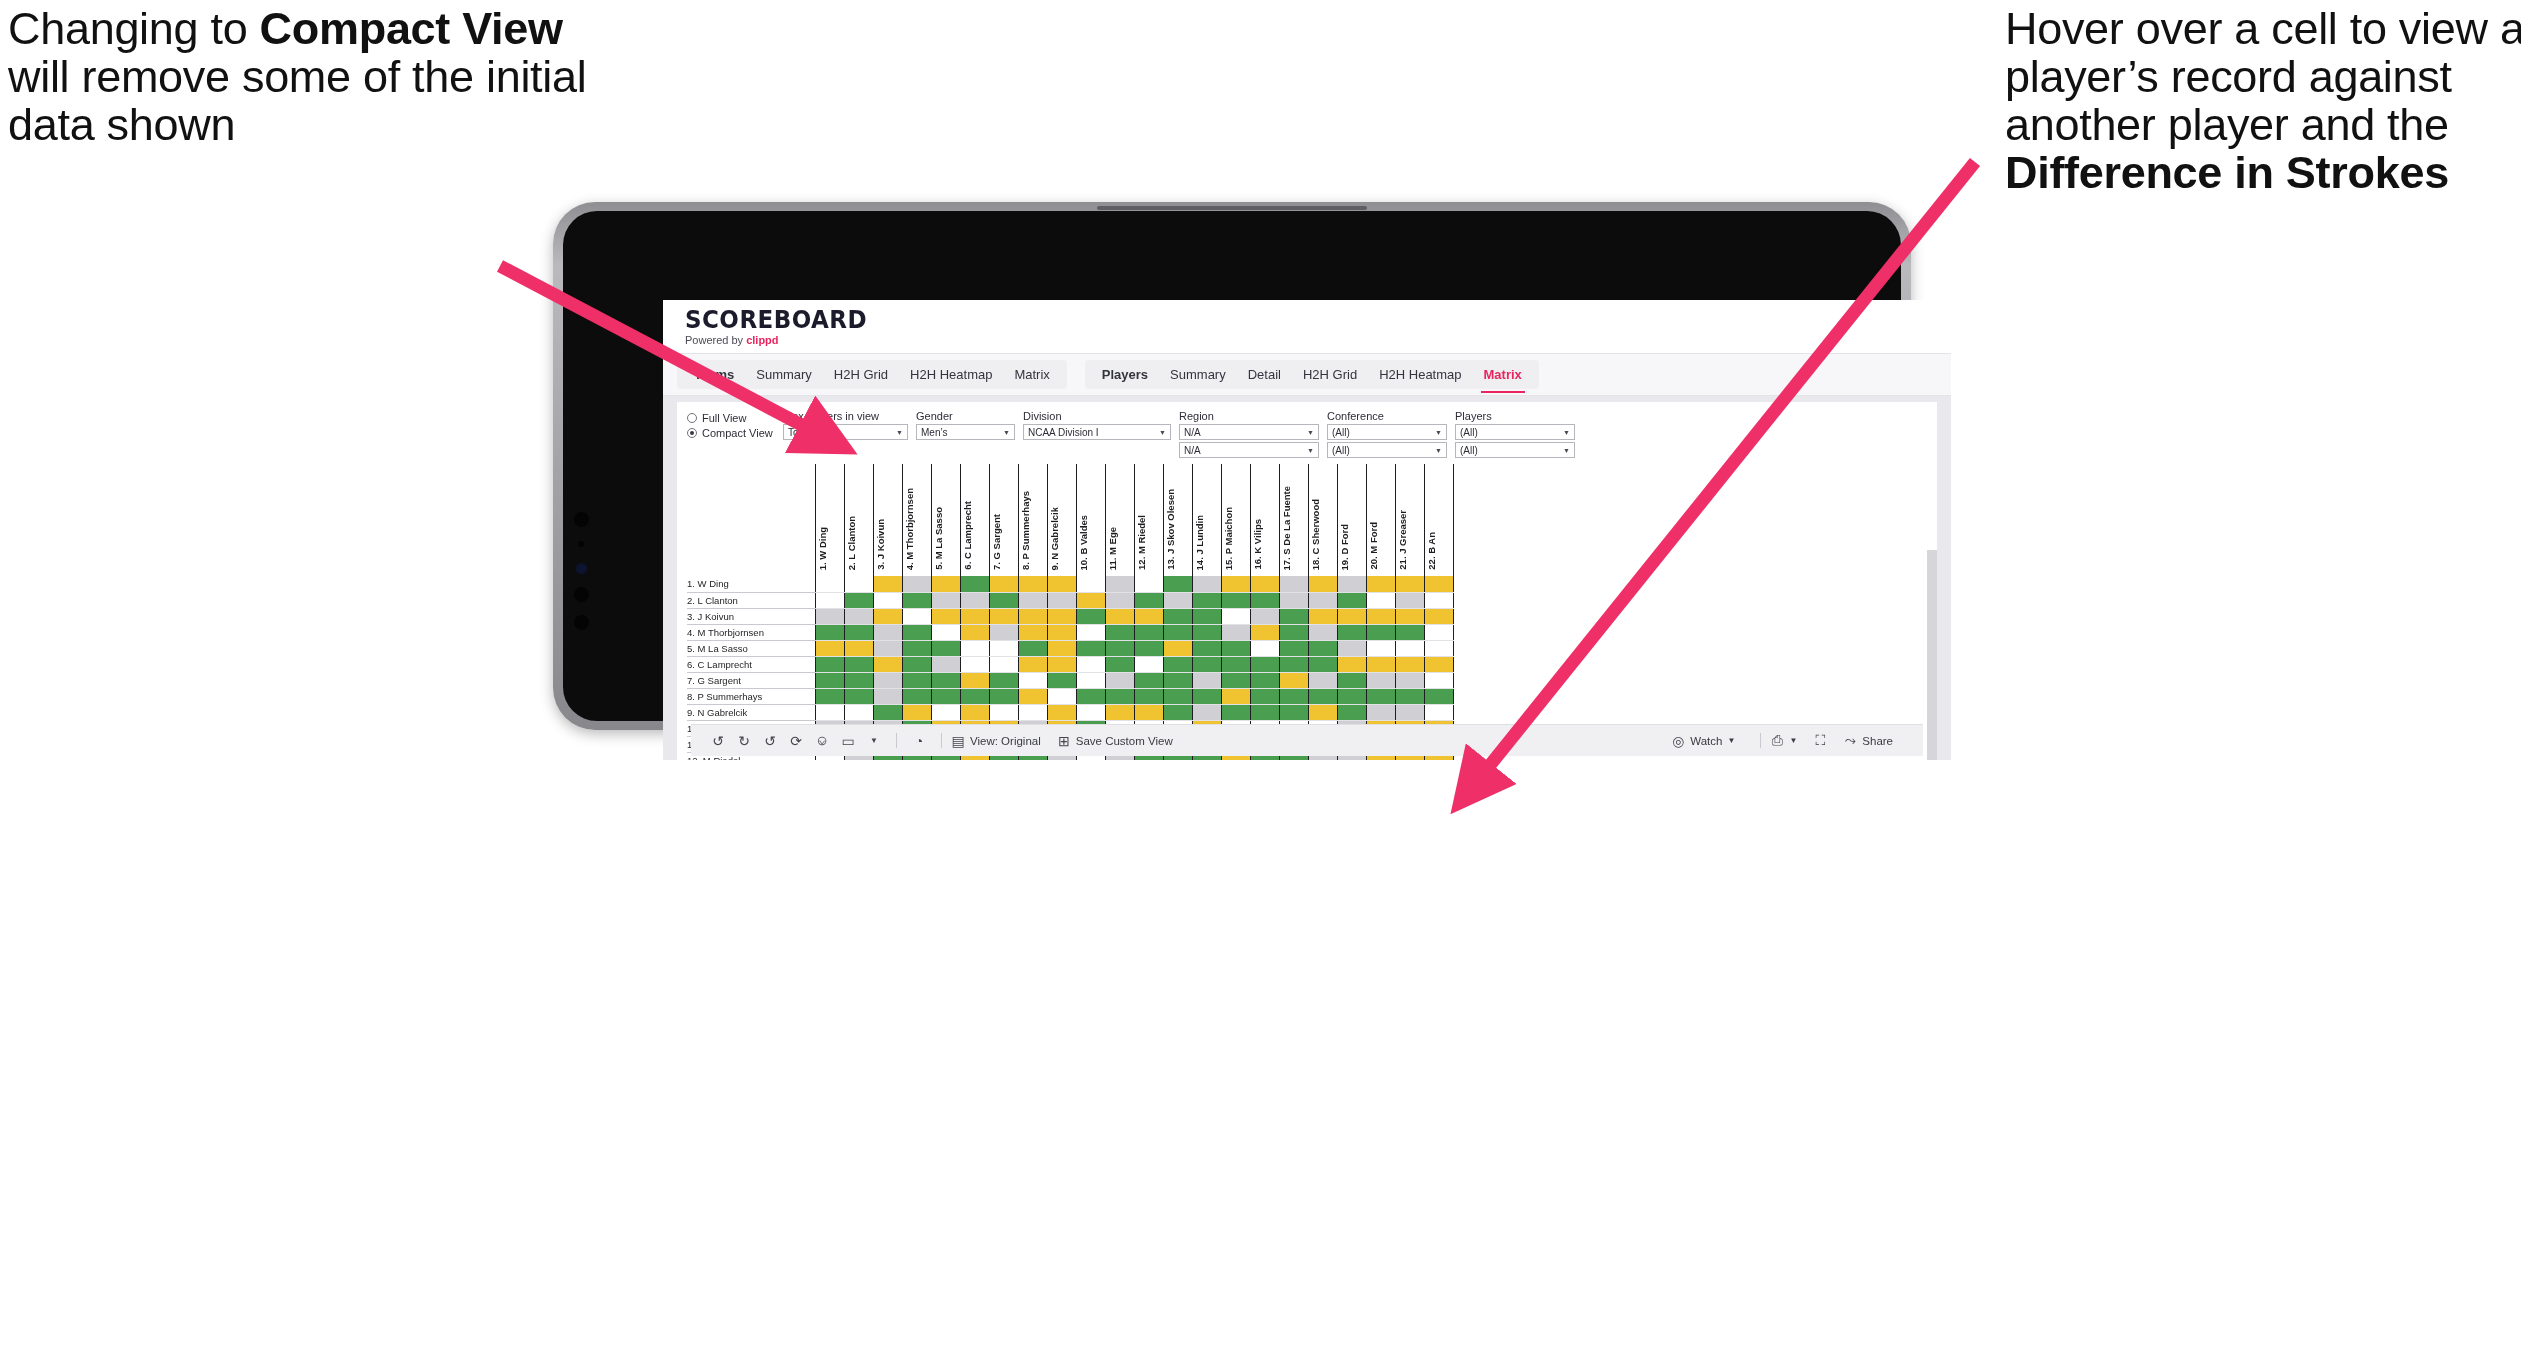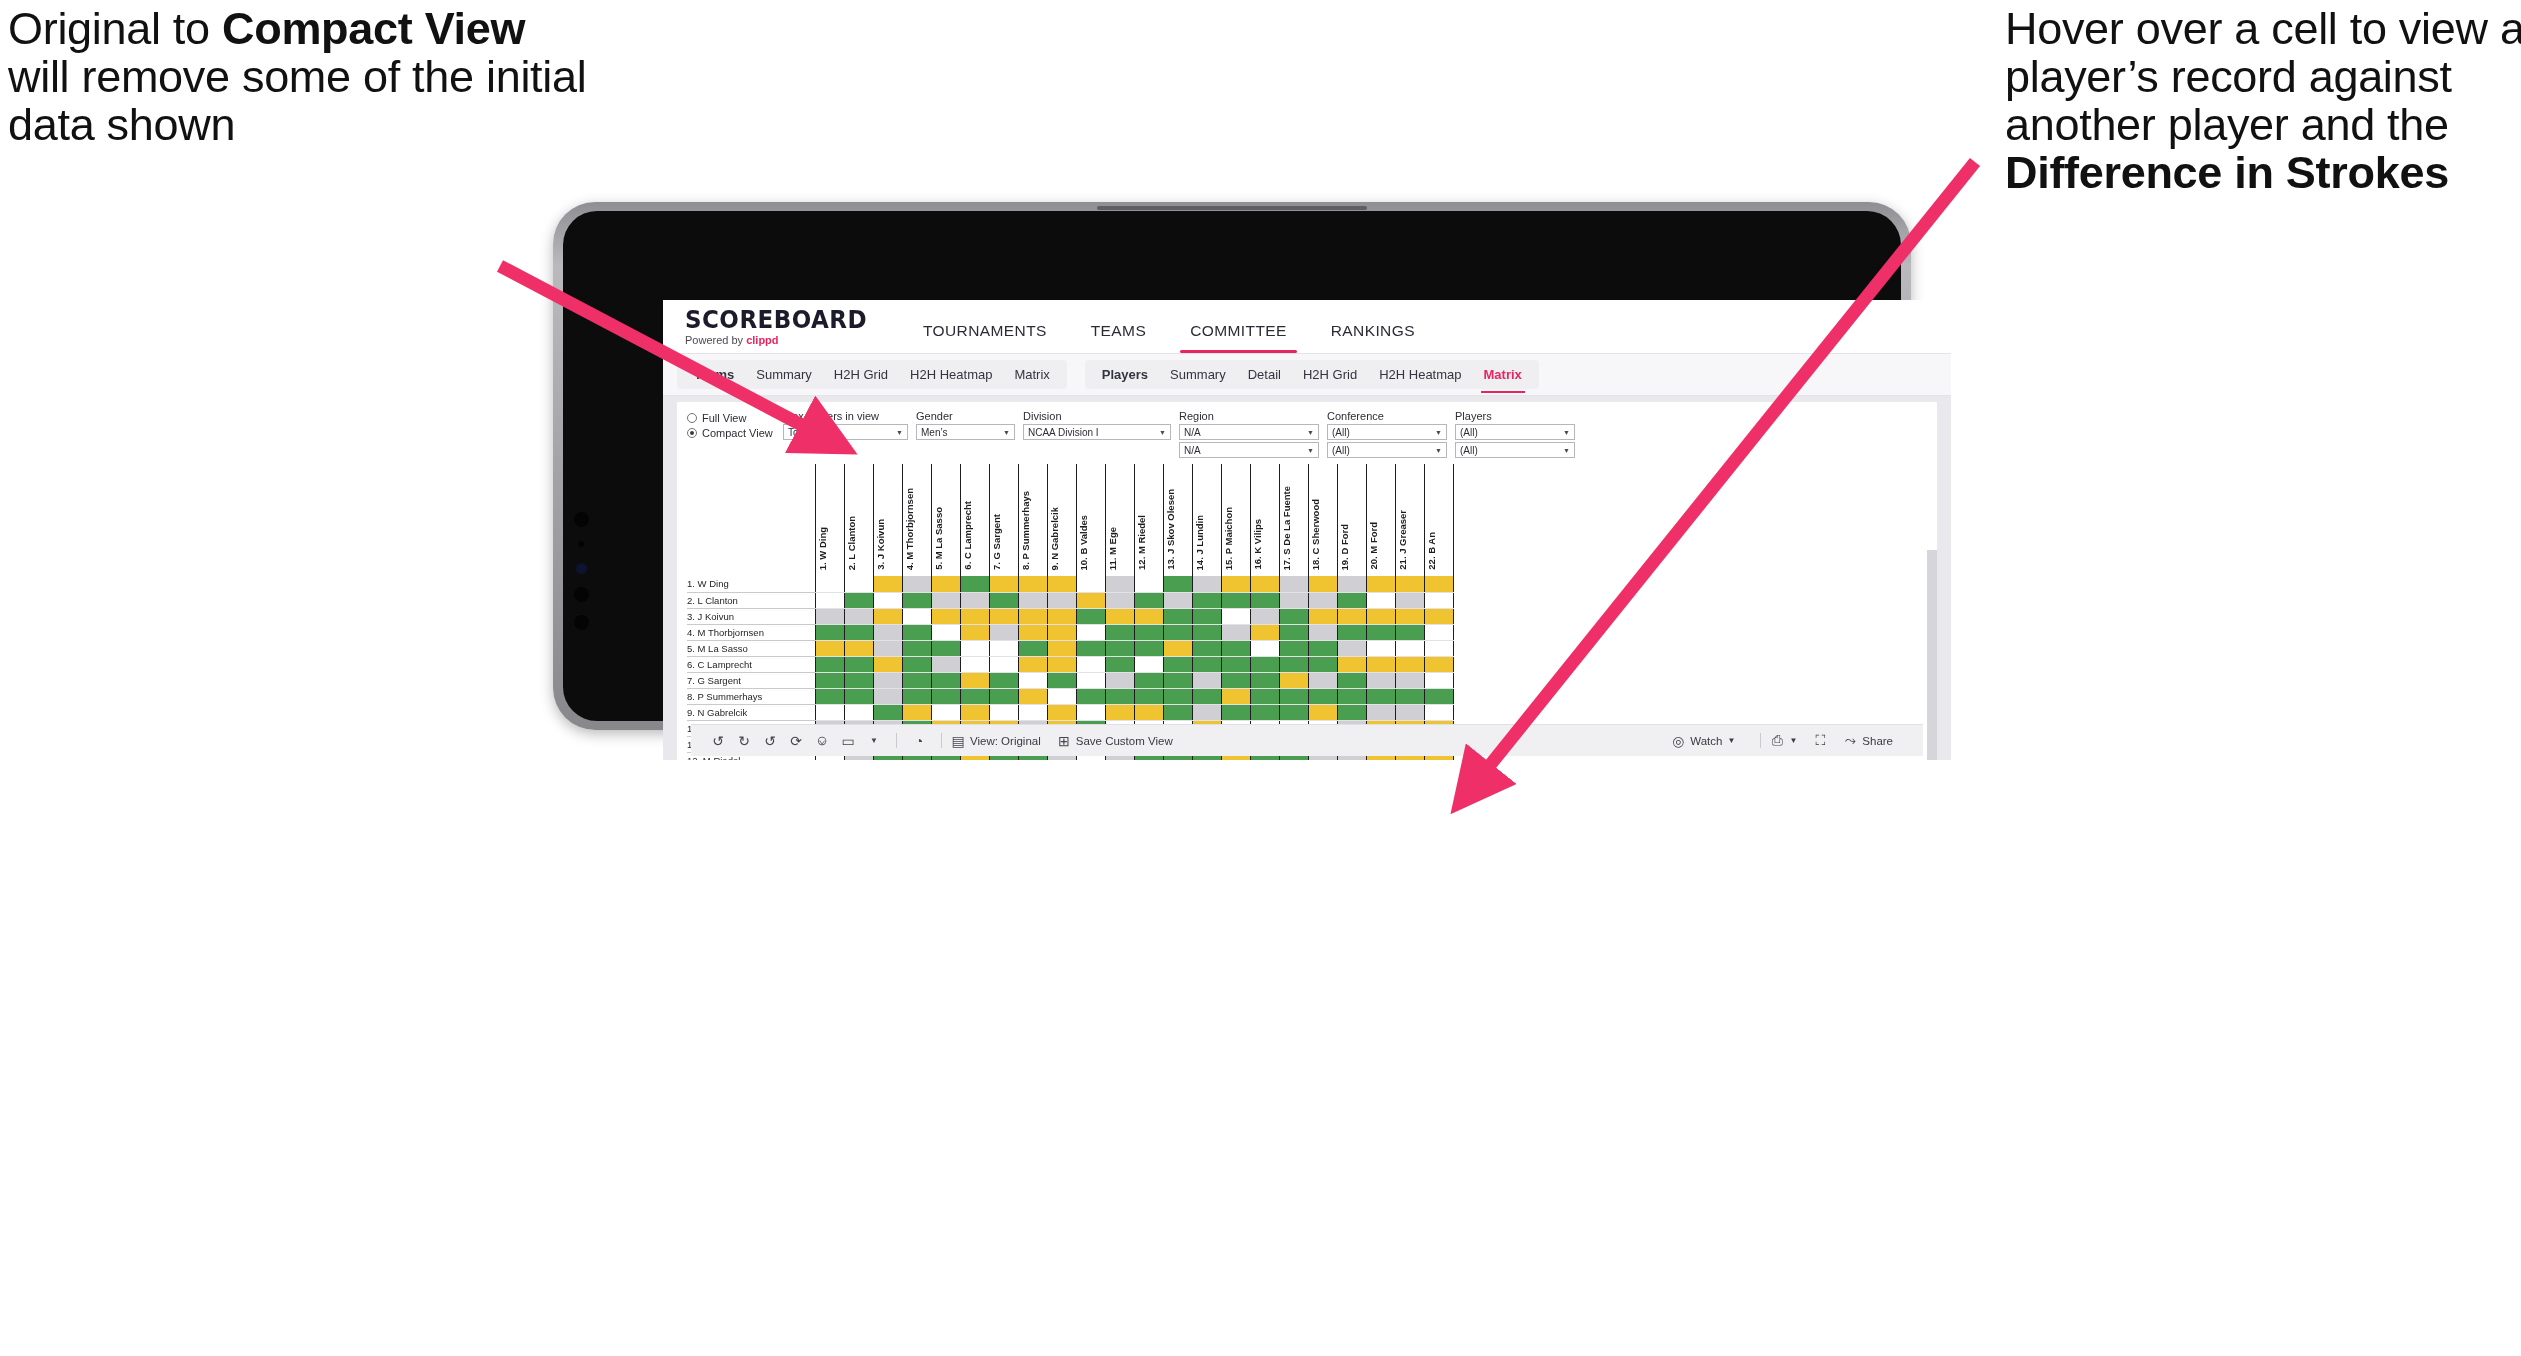--- a/index.html
+++ b/index.html
@@ -185,21 +185,21 @@
   .tb-item { display:flex; align-items:center; gap:5px; margin-right:16px; white-space:nowrap; }
   .tb-spacer { flex:1; }
 
   
   #arrows { position:absolute; inset:0; z-index:40; pointer-events:none; }
 </style>
 </head>
 <body>
 
 <div id="annot-left" class="annot">
-  <span>Original to </span><b>Compact View</b><span> will remove some of the initial data shown</span>
+  <span>Changing to </span><b>Compact View</b><span> will remove some of the initial data shown</span>
 </div>
 
 <div id="annot-right" class="annot">
   <span>Hover over a cell to view a player’s record against another player and the </span><b>Difference in Strokes</b>
 </div>
 
 <div id="tablet">
   <div class="tab-outer">
     <div class="tab-top-speaker tab-top-speaker" style="position:absolute;left:544px;top:4px;width:270px;height:4px;background:#5e5e63;border-radius:2px;"></div>
     <div class="tab-inner">
@@ -211,26 +211,20 @@
     </div>
   </div>
 </div>
 
 <div id="screen">
 
   <div class="topbar">
     <div class="brand">
       <div class="brand-name">SCOREBOARD</div>
       <div class="brand-sub"><span>Powered by </span><span class="pink">clippd</span></div>
-    </div>
-    <div class="navtabs">
-      <div class="navtab">TOURNAMENTS</div>
-      <div class="navtab">TEAMS</div>
-      <div class="navtab active">COMMITTEE</div>
-      <div class="navtab">RANKINGS</div>
     </div>
   </div>
 
   <div class="subbar">
     <div class="subgroup">
       <div class="subitem head">Teams</div>
       <div class="subitem">Summary</div>
       <div class="subitem">H2H Grid</div>
       <div class="subitem">H2H Heatmap</div>
       <div class="subitem">Matrix</div>

